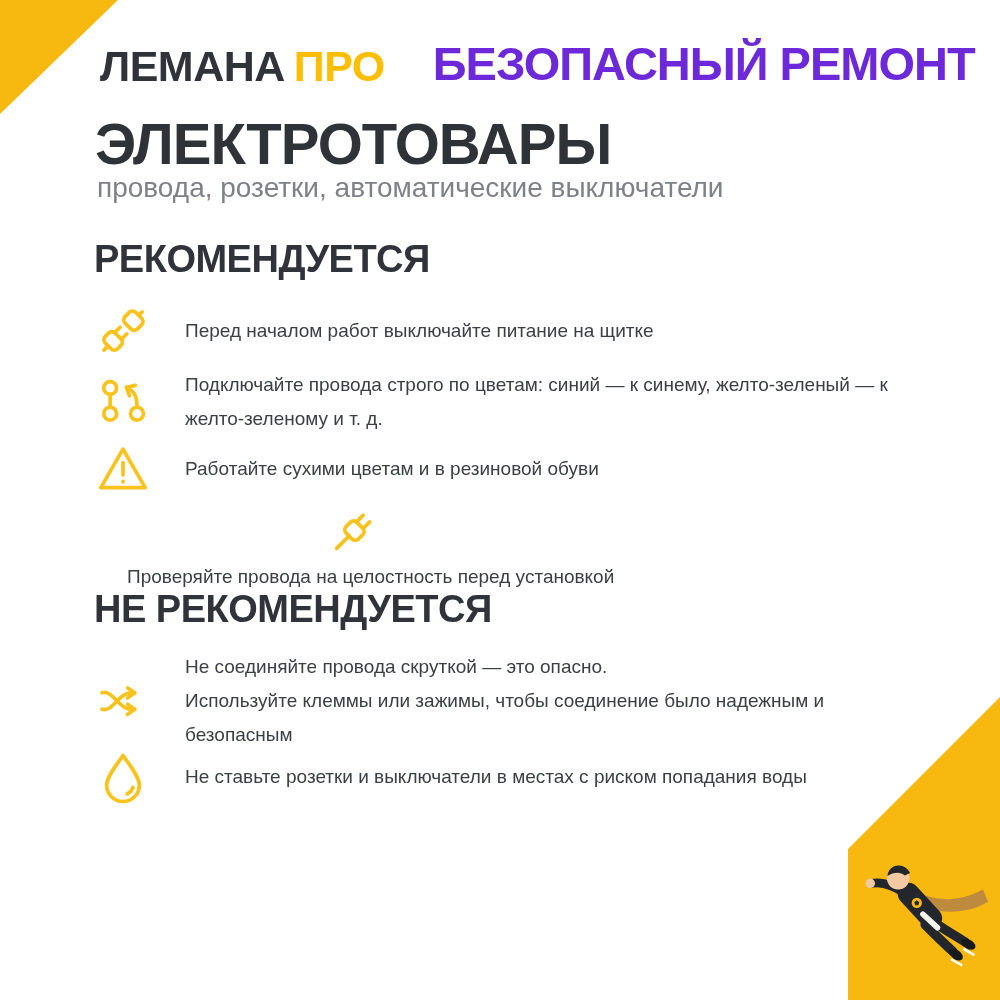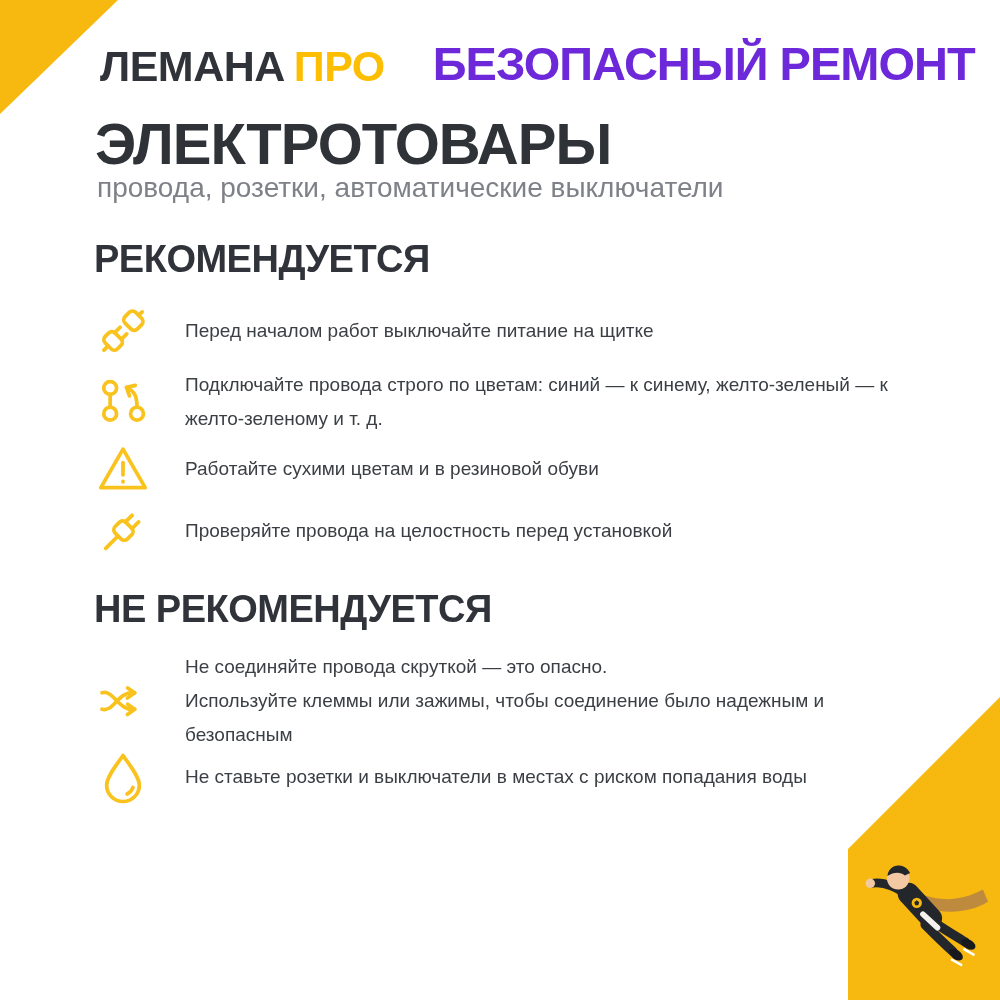--- a/index.html
+++ b/index.html
@@ -32,21 +32,21 @@
   .section-heading{position:absolute;left:94px;font-size:38px;font-weight:800;
     letter-spacing:-.5px;color:var(--heading-dark);}
   .sh-1{top:238px;} .sh-2{top:588px;}
 
   .item{position:absolute;left:94px;display:flex;align-items:center;}
   .item .icon-box{width:58px;height:58px;flex:0 0 58px;display:flex;align-items:center;justify-content:center;}
   .item .icon-box svg{width:56px;height:56px;stroke:var(--icon-yellow);fill:none;
     stroke-width:3.2;stroke-linecap:round;stroke-linejoin:round;}
   .item .txt{margin-left:33px;font-size:19px;line-height:34px;color:var(--body-text);
     max-width:740px;white-space:pre-line;}
-  .it-1{top:302px;} .it-2{top:368px;} .it-3{top:440px;} .it-4{top:502px;}
+  .it-1{top:302px;} .it-2{top:368px;} .it-3{top:440px;} .it-4{top:502px;flex-direction:column;}
   .it-5{top:650px;} .it-6{top:748px;}
   .it-2 .txt{max-width:712px;} .it-5 .txt{max-width:706px;} .it-6 .txt{max-width:700px;}
 </style>
 </head>
 <body>
 
 <div class="poster">
 
   <div class="corner-tl"></div>
 

